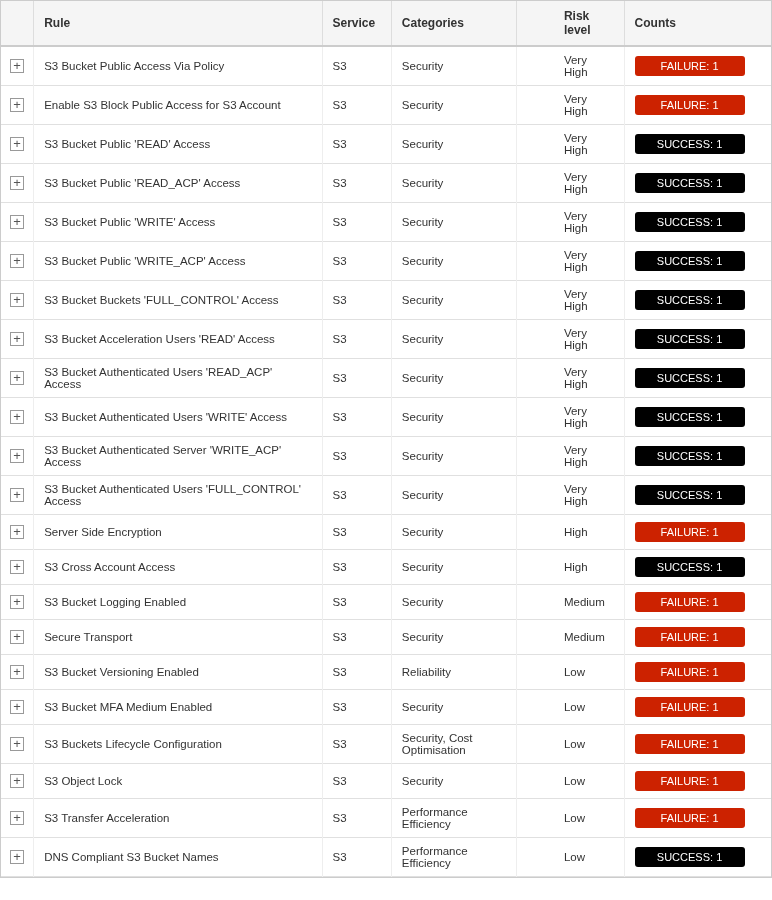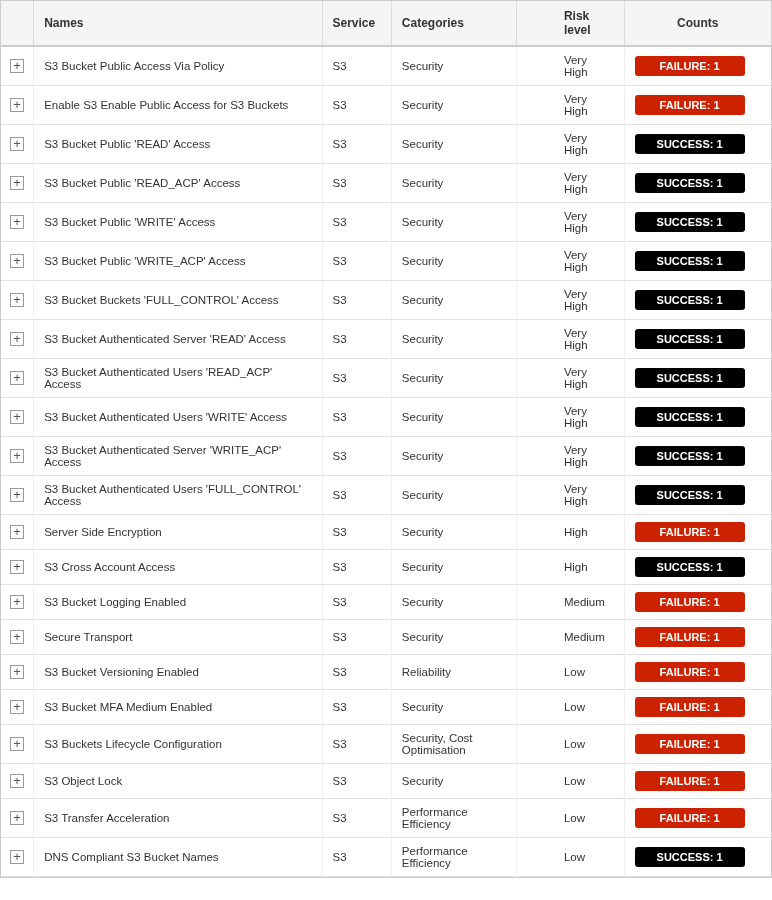--- a/index.html
+++ b/index.html
@@ -22,21 +22,21 @@
       border-bottom: 2px solid #ccc;
     }
     thead th {
       padding: 8px 10px;
       text-align: left;
       font-weight: bold;
       font-size: 12px;
       color: #333;
       border-right: 1px solid #ddd;
     }
-    thead th:last-child { border-right: none; text-align: center; }
+    thead th:last-child { border-right: none; }
     tbody tr {
       border-bottom: 1px solid #e0e0e0;
     }
     tbody td {
       padding: 7px 10px;
       vertical-align: middle;
       border-right: 1px solid #eee;
       font-size: 11.5px;
     }
     tbody td:last-child { border-right: none; }
@@ -60,55 +60,55 @@
     .col-rule { width: 265px; }
     .col-service { width: 60px; margin-top: 12px; }
     .col-categories { width: 115px; }
     .col-risk { width: 90px; padding-left: 47px; }
     .col-counts { width: 135px; }
     .badge {
       display: inline-block;
       padding: 4px 10px;
       border-radius: 3px;
       font-size: 11px;
-      font-weight: bold;
+      font-weight: normal;
       color: #fff;
       text-align: center;
       width: 110px;
     }
     .badge-failure { background: #cc2200; }
     .badge-success { background: #000000; }
   </style>
 </head>
 <body>
 
 <div class="table-container">
   <table>
     <thead>
       <tr>
         <th class="col-expand"></th>
-        <th class="col-rule">Names</th>
+        <th class="col-rule">Rule</th>
         <th class="col-service">Service</th>
         <th class="col-categories">Categories</th>
         <th class="col-risk">Risk level</th>
         <th class="col-counts">Counts</th>
       </tr>
     </thead>
     <tbody id="table-body">
     <tr>
           <td class="col-expand"><span class="expand-icon">+</span></td>
           <td class="col-rule">S3 Bucket Public Access Via Policy</td>
           <td class="col-service">S3</td>
           <td class="col-categories">Security</td>
           <td class="col-risk">Very High</td>
           <td class="col-counts"><span class="badge badge-failure">FAILURE: 1</span></td>
         </tr>
         <tr>
           <td class="col-expand"><span class="expand-icon">+</span></td>
-          <td class="col-rule">Enable S3 Enable Public Access for S3 Buckets</td>
+          <td class="col-rule">Enable S3 Block Public Access for S3 Account</td>
           <td class="col-service">S3</td>
           <td class="col-categories">Security</td>
           <td class="col-risk">Very High</td>
           <td class="col-counts"><span class="badge badge-failure">FAILURE: 1</span></td>
         </tr>
         <tr>
           <td class="col-expand"><span class="expand-icon">+</span></td>
           <td class="col-rule">S3 Bucket Public 'READ' Access</td>
           <td class="col-service">S3</td>
           <td class="col-categories">Security</td>
@@ -142,21 +142,21 @@
         <tr>
           <td class="col-expand"><span class="expand-icon">+</span></td>
           <td class="col-rule">S3 Bucket Buckets 'FULL_CONTROL' Access</td>
           <td class="col-service">S3</td>
           <td class="col-categories">Security</td>
           <td class="col-risk">Very High</td>
           <td class="col-counts"><span class="badge badge-success">SUCCESS: 1</span></td>
         </tr>
         <tr>
           <td class="col-expand"><span class="expand-icon">+</span></td>
-          <td class="col-rule">S3 Bucket Authenticated Server 'READ' Access</td>
+          <td class="col-rule">S3 Bucket Acceleration Users 'READ' Access</td>
           <td class="col-service">S3</td>
           <td class="col-categories">Security</td>
           <td class="col-risk">Very High</td>
           <td class="col-counts"><span class="badge badge-success">SUCCESS: 1</span></td>
         </tr>
         <tr>
           <td class="col-expand"><span class="expand-icon">+</span></td>
           <td class="col-rule">S3 Bucket Authenticated Users 'READ_ACP' Access</td>
           <td class="col-service">S3</td>
           <td class="col-categories">Security</td>

